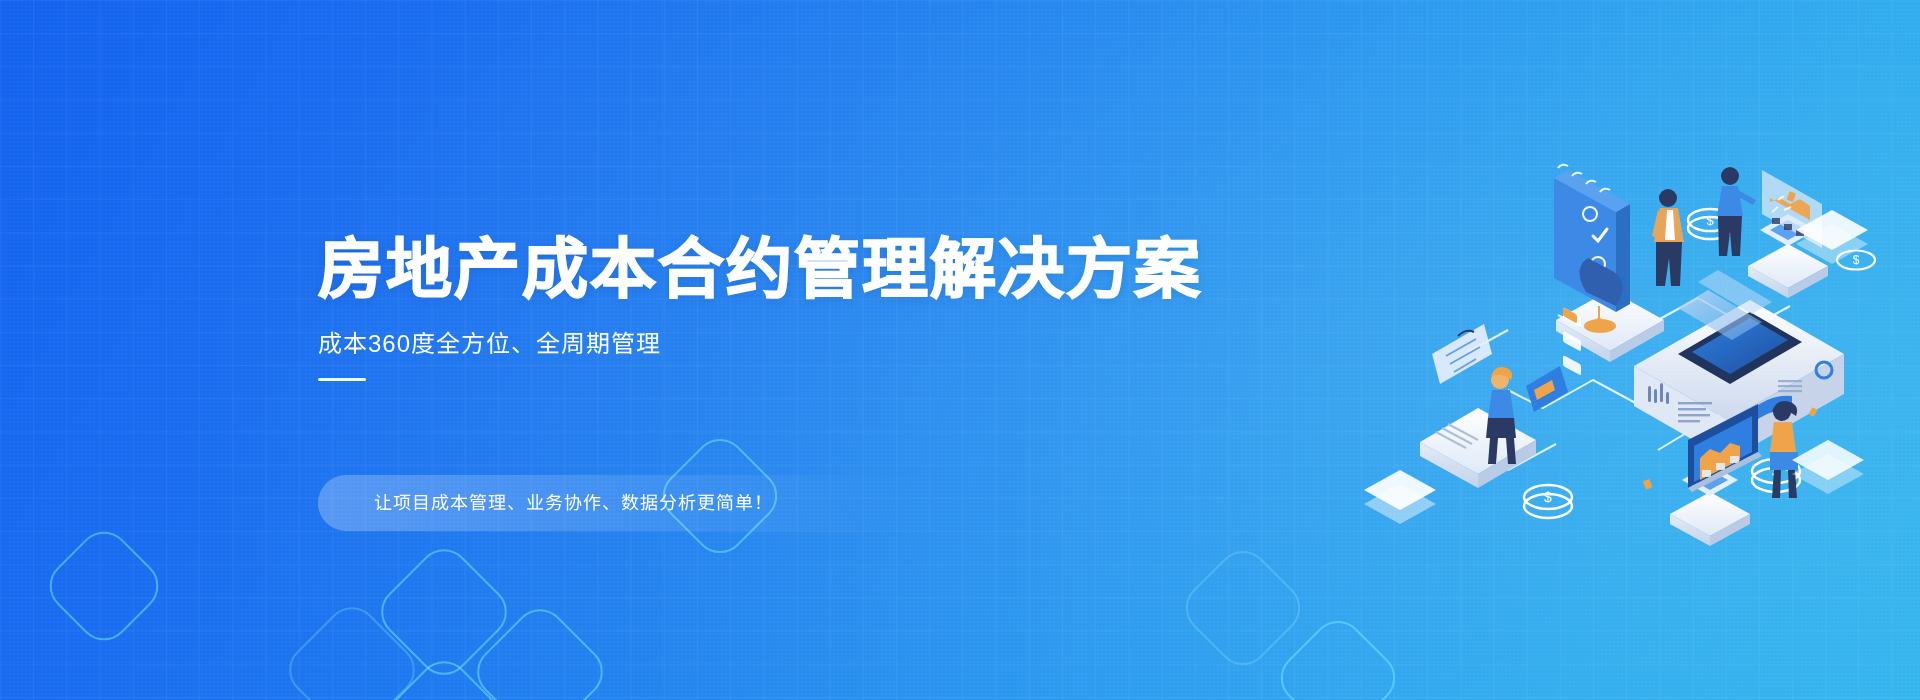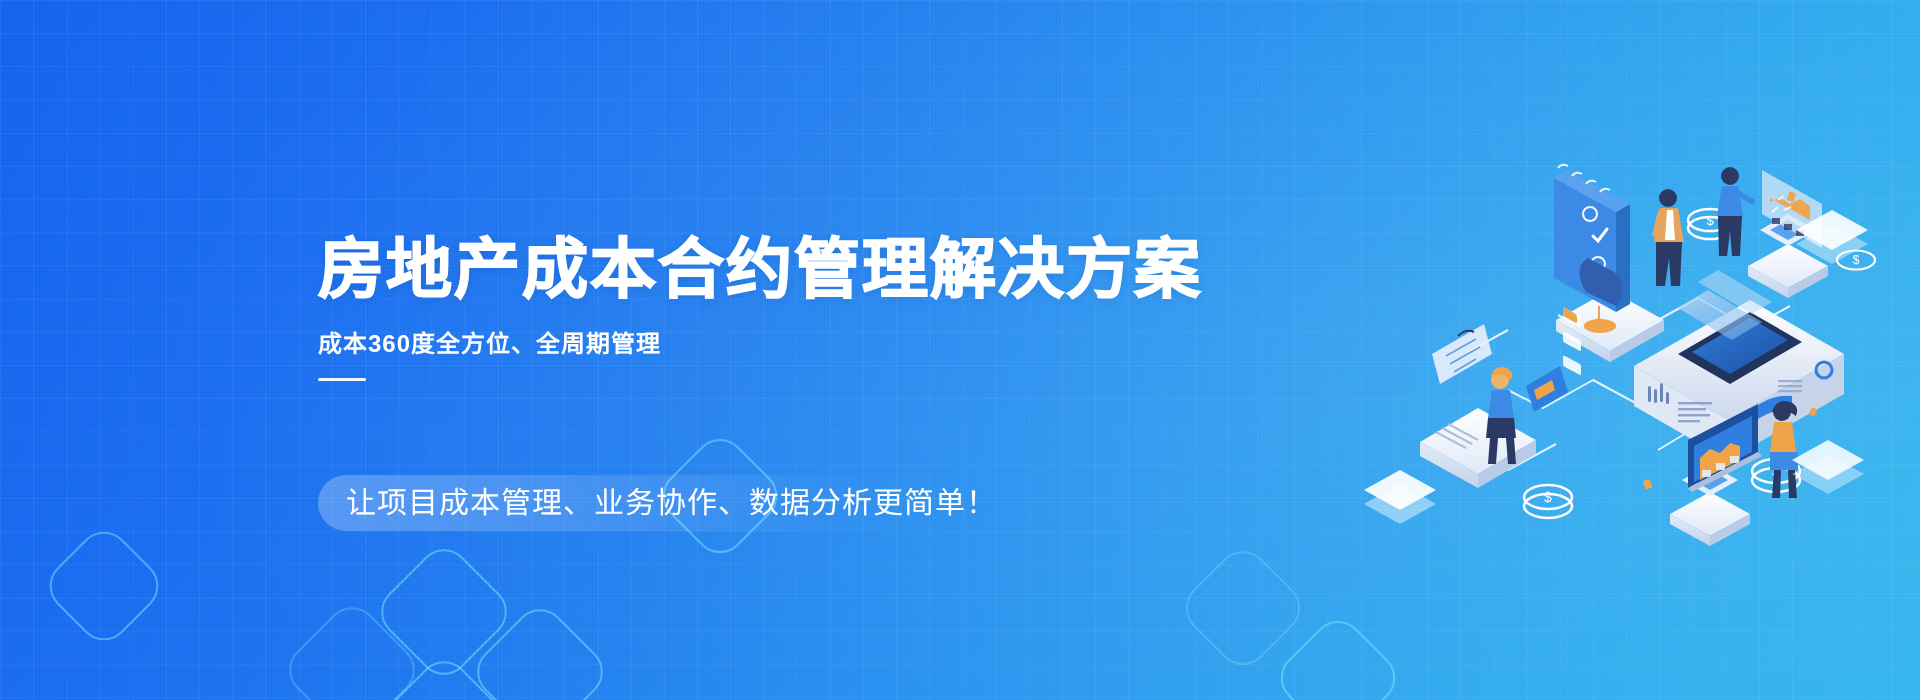--- a/index.html
+++ b/index.html
@@ -51,21 +51,21 @@
     letter-spacing:2px;
     white-space:nowrap;
     text-shadow:0 2px 10px rgba(8,50,120,.18);
     -webkit-text-stroke:1.6px #ffffff;
   }
 
   .hero-sub{
     margin-top:30px;
     font-size:24px;
     line-height:1;
-    font-weight:700;
+    font-weight:400;
     color:#ffffff;
     letter-spacing:1px;
     white-space:nowrap;
   }
 
   .rule{
     margin-top:22px;
     width:48px; height:3px;
     background:#ffffff;
     border-radius:2px;
@@ -78,22 +78,22 @@
     display:flex; align-items:center;
   }
   .tagline-bg{
     position:absolute; left:0; top:0; height:56px; width:640px;
     border-radius:28px;
     background:linear-gradient(90deg, rgba(255,255,255,.26) 0%, rgba(255,255,255,.20) 22%, rgba(255,255,255,.10) 55%, rgba(255,255,255,.02) 82%, rgba(255,255,255,0) 100%);
     pointer-events:none;
   }
   .tagline-text{
     position:relative;
-    padding-left:28px;
-    font-size:30px;
+    padding-left:56px;
+    font-size:18px;
     line-height:1;
     color:#ffffff;
     letter-spacing:1px;
     white-space:nowrap;
   }
 
   
   .illus{ position:absolute; right:42px; top:140px; width:520px; height:420px; }
   .illus svg{ display:block; width:100%; height:100%; overflow:visible; }
 </style>

